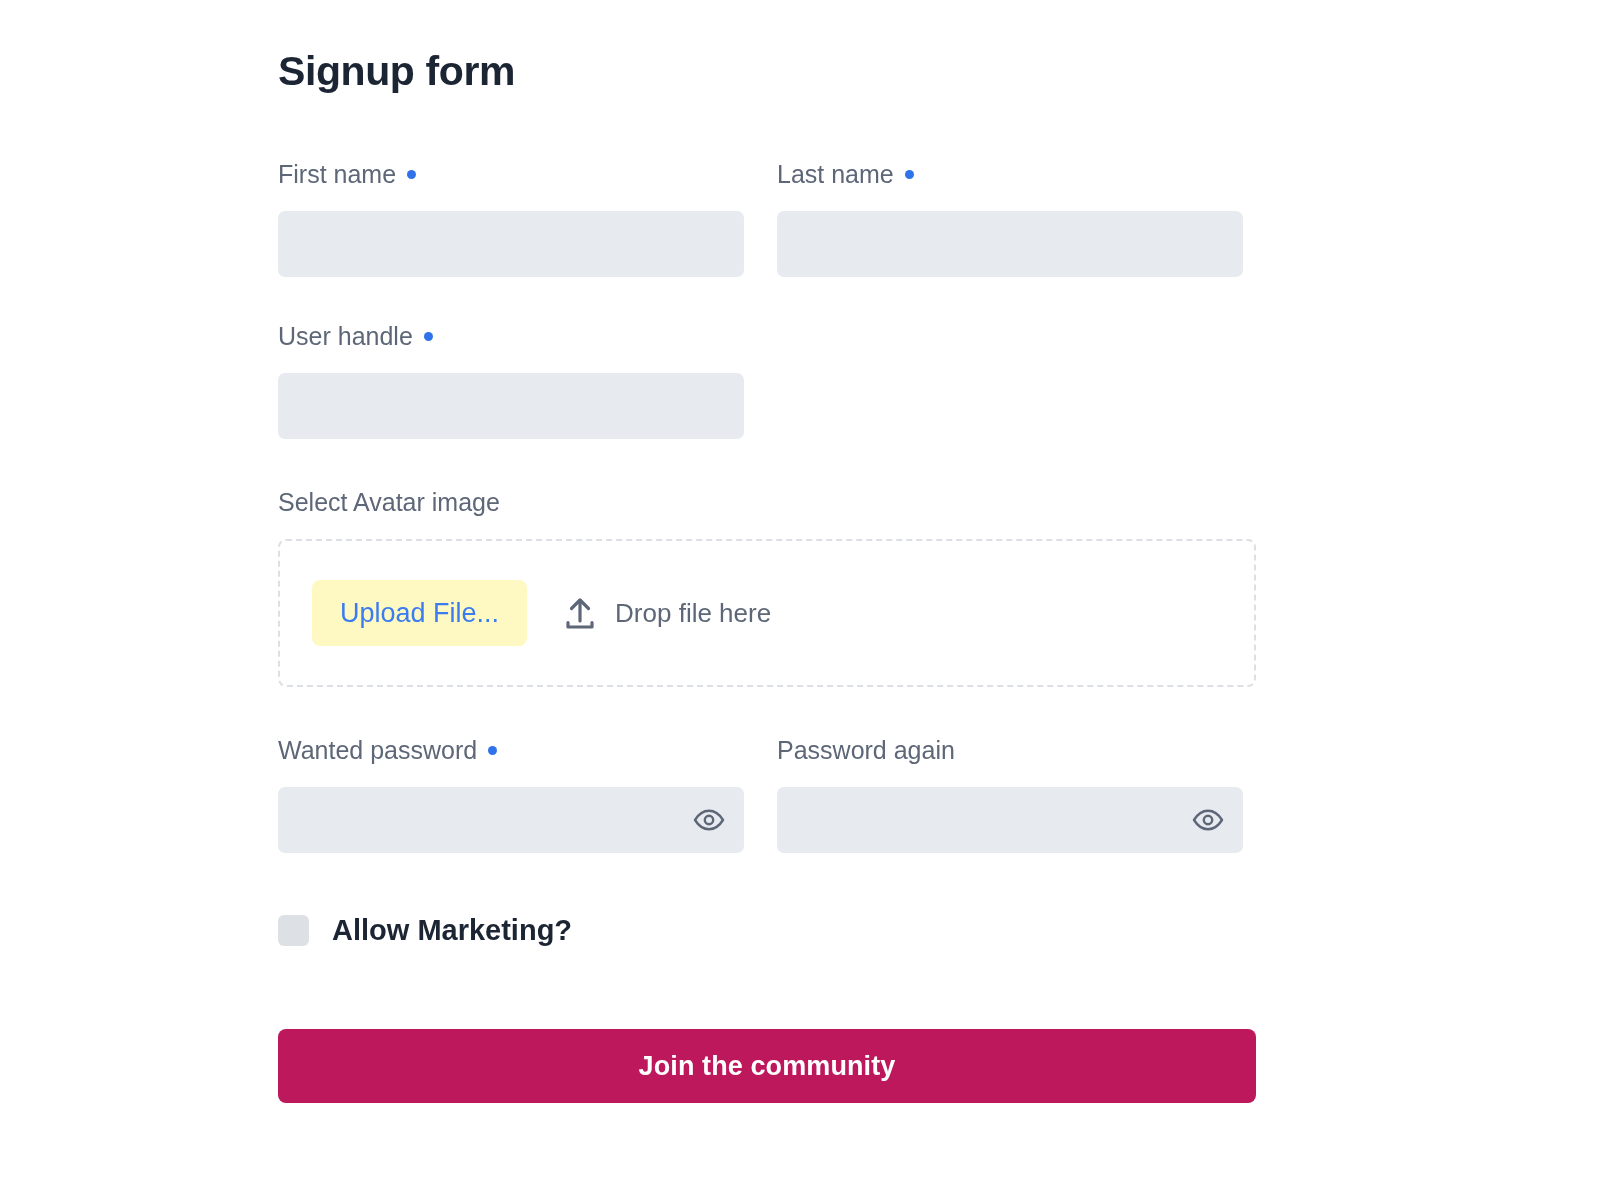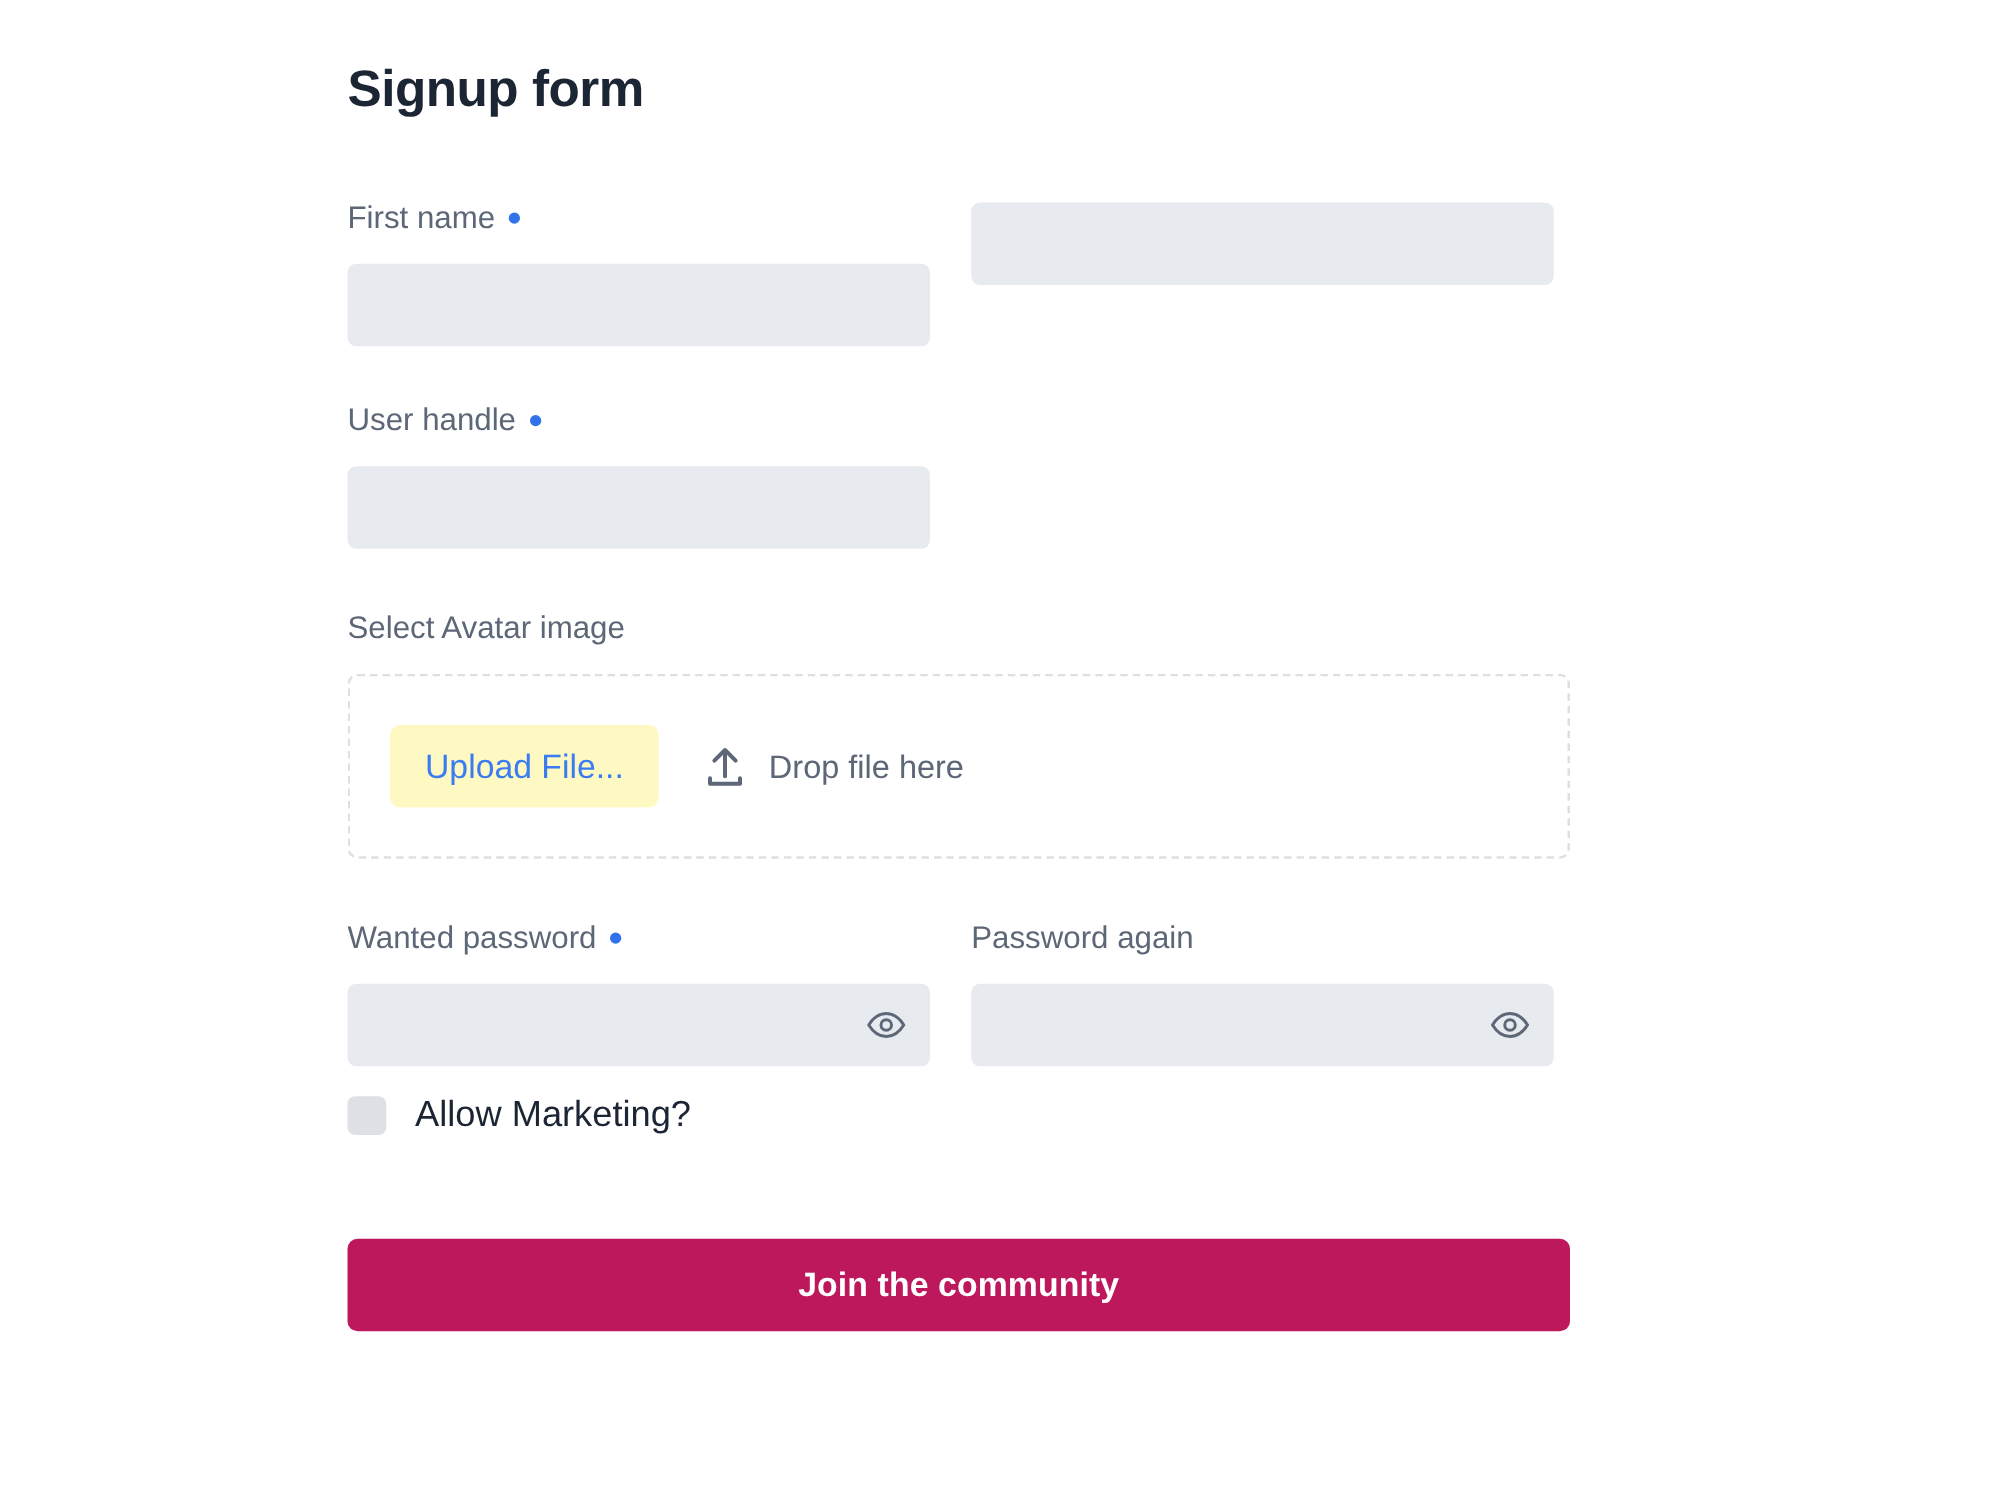--- a/index.html
+++ b/index.html
@@ -173,21 +173,21 @@
     font-weight: bold;
     font-family: "Liberation Sans", sans-serif;
     cursor: pointer;
     letter-spacing: 0.1px;
   }
 
   
   .mt-title   { margin-top: 67px; }
   .mt-group   { margin-top: 47px; }
   .mt-drop    { margin-top: 51px; }
-  .mt-check   { margin-top: 24px; }
+  .mt-check   { margin-top: 62px; font-weight: bold; }
   .mt-submit  { margin-top: 83px; }
   .label-gap  { margin-bottom: 24px; }
 </style>
 </head>
 <body>
 
 <div class="page">
   <div class="form-wrap">
 
     <h1 class="form-title">Signup form</h1>
@@ -196,20 +196,24 @@
     <div class="row mt-title">
       <div class="col">
         <div class="field-label label-gap">
           <span>First name</span>
           <span class="req-dot"></span>
         </div>
         <input class="text-input" type="text" placeholder="" style="">
       </div>
 
       <div class="col">
+        <div class="field-label label-gap">
+          <span>Last name</span>
+          <span class="req-dot"></span>
+        </div>
         <input class="text-input" type="text" placeholder="" style="">
       </div>
     </div>
 
     
     <div class="row mt-group">
       <div class="col">
         <div class="field-label label-gap">
           <span>User handle</span>
           <span class="req-dot"></span>

